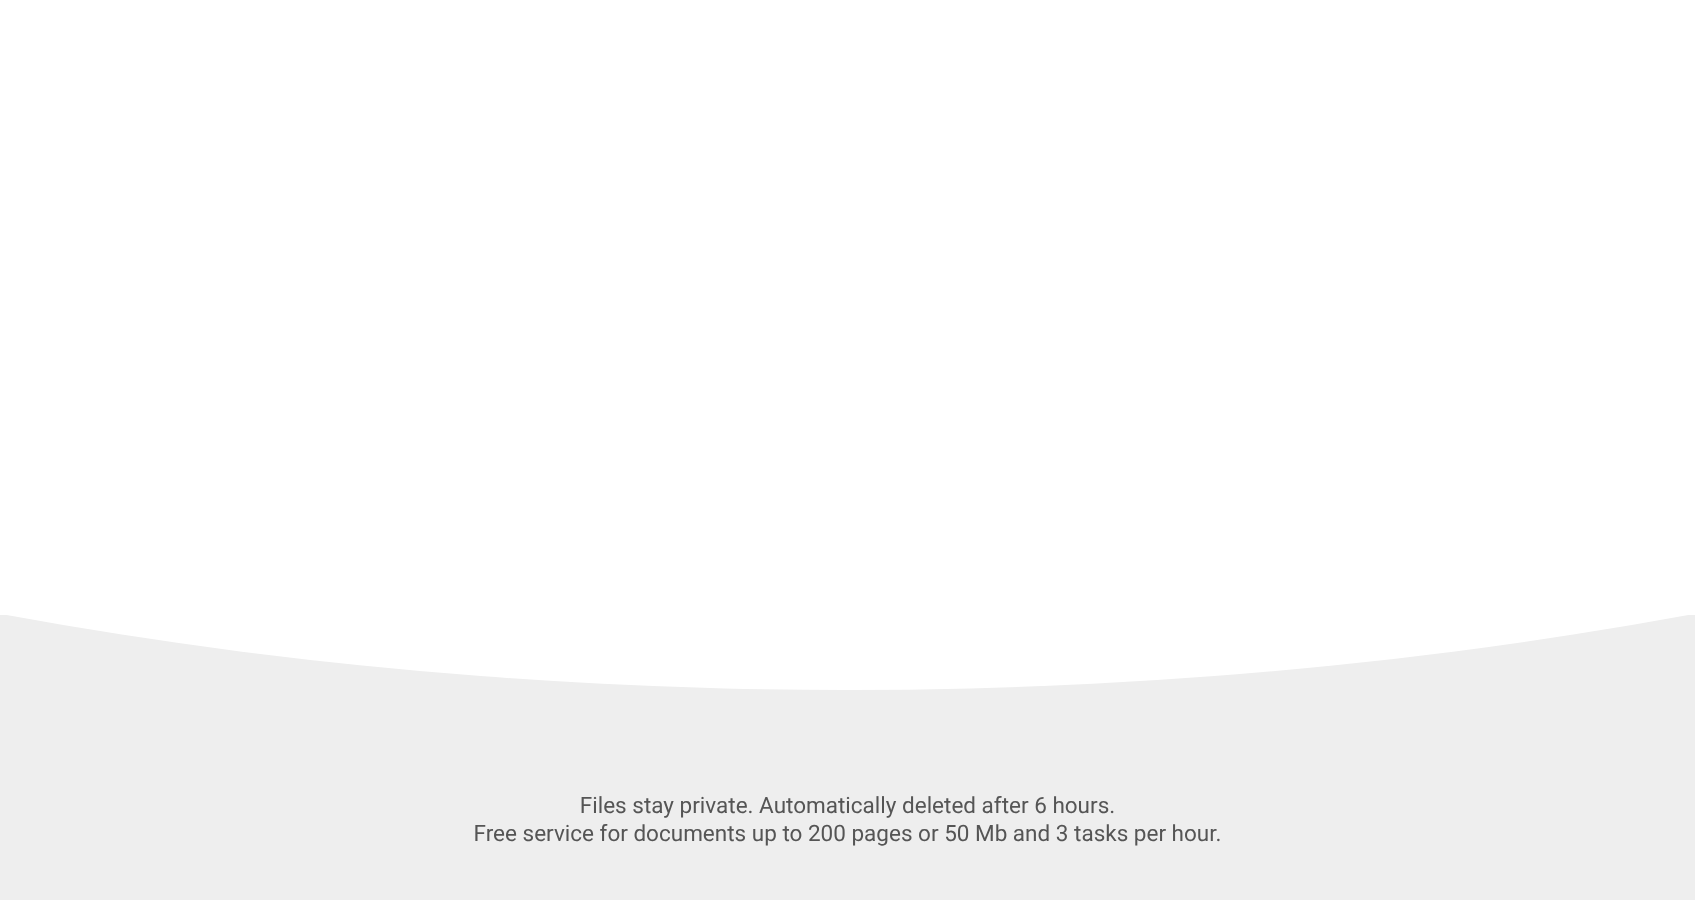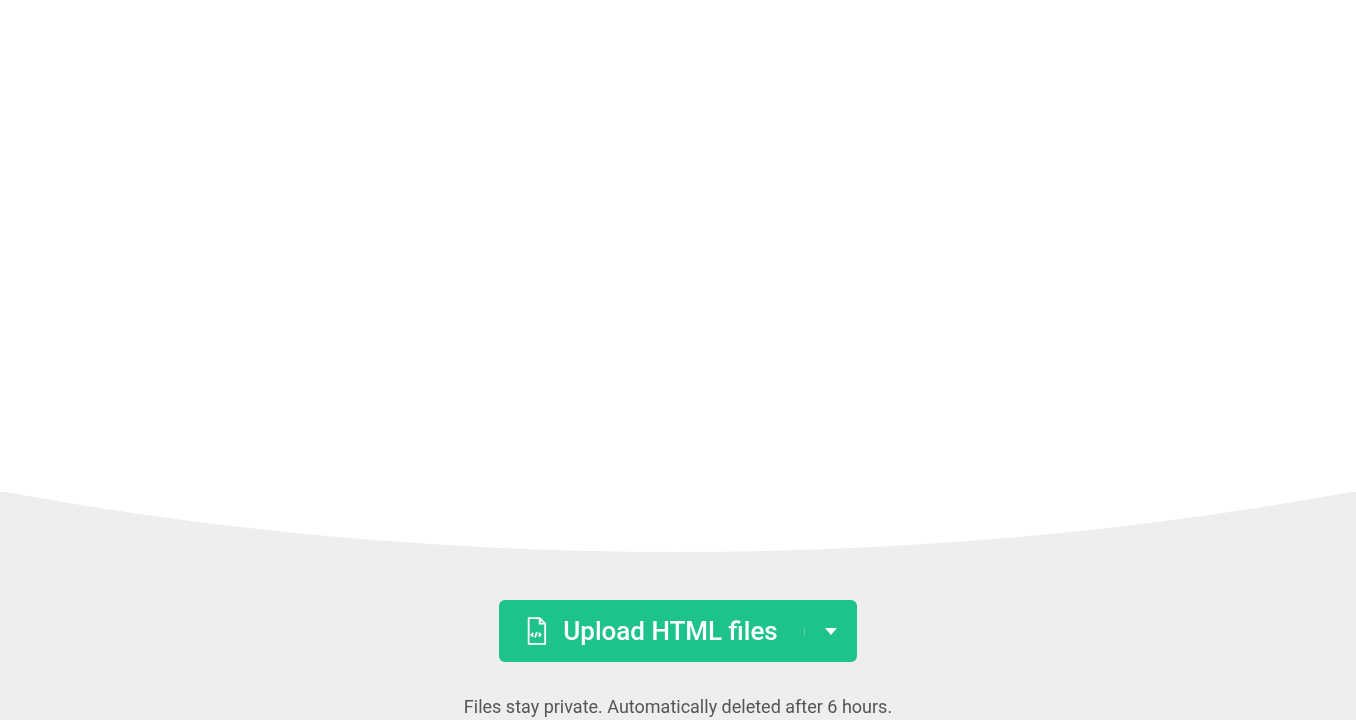--- a/index.html
+++ b/index.html
@@ -248,35 +248,18 @@
     <div class="tab highlight">Convert URL to PDF</div>
     <div class="tab active">Convert HTML files</div>
     <div class="tab">HTML code</div>
   </div>
 </div>
 
 <div class="curve-area">
   <div class="gray-bg"></div>
   <div class="white-ellipse"></div>
   <div class="curve-content">
-    <div class="upload-btn">
-      <div class="upload-main">
-        <span class="file-icon">
-          <svg viewBox="0 0 24 30" fill="none" stroke="#fff" stroke-width="2">
-            <path d="M4 1 H16 L22 7 V29 H4 Z" fill="none"></path>
-            <path d="M16 1 V7 H22" fill="none"></path>
-            <path d="M9 17 L7 19 L9 21"></path>
-            <path d="M15 17 L17 19 L15 21"></path>
-            <path d="M13 16 L11 22"></path>
-          </svg>
-        </span>
-        <span>Upload HTML files</span>
-      </div>
-      <div class="upload-caret">
-        <div class="caret-down"></div>
-      </div>
-    </div>
     <div class="info-lines">
       <p>Files stay private. Automatically deleted after 6 hours.</p>
       <p>Free service for documents up to 200 pages or 50 Mb and 3 tasks per hour.</p>
     </div>
   </div>
 </div>
 
 </body></html>

